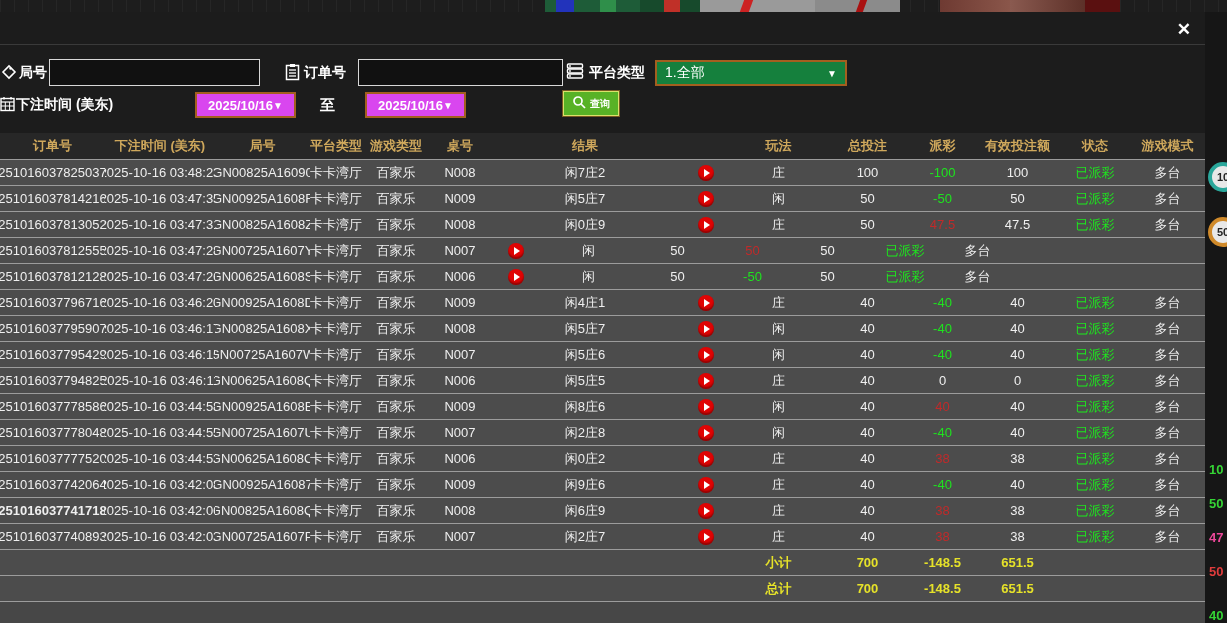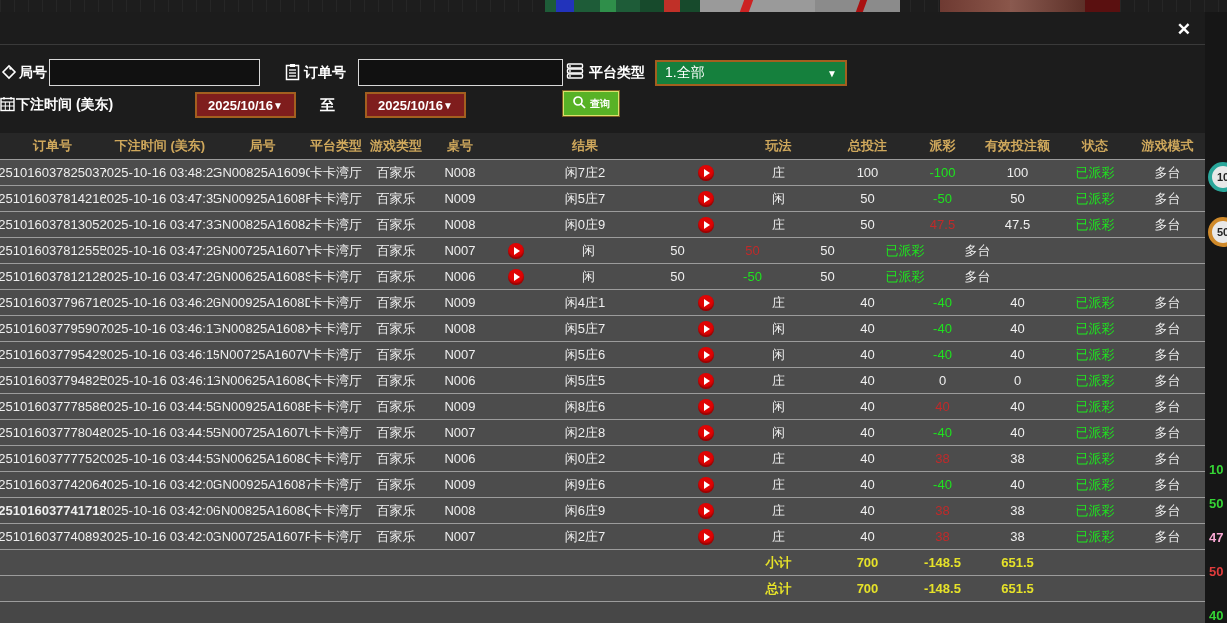--- a/index.html
+++ b/index.html
@@ -27,21 +27,21 @@
     color:#ffffff; cursor:pointer; line-height:20px; }
 
   
   .f-abs { position:absolute; }
   .f-label { font-size:14px; font-weight:bold; color:#ffffff; white-space:nowrap; }
   .f-input { background:#111111; border:1px solid #d8d8d8; height:27px; color:#fff;
     font-size:13px; padding:0 6px; }
   .f-select { background:#15803d; border:2px solid #a35f1f; height:26px; color:#fff;
     font-size:14px; display:flex; align-items:center; padding:0 8px; cursor:pointer; }
   .f-select .arrow { margin-left:auto; font-size:10px; color:#fff; }
-  .f-date { background:#7f1d1d; border:2px solid #a35f1f; height:26px; color:#fff;
+  .f-date { background:#d946ef; border:2px solid #a35f1f; height:26px; color:#fff;
     font-size:13px; font-weight:bold; display:flex; align-items:center;
     justify-content:center; cursor:pointer; }
   .f-date .arrow { font-size:10px; }
   .search-btn { background:#58b226; border:1px solid #d9e26a; box-shadow:0 0 0 1px #7a5a20;
     height:25px; color:#ffffff; font-size:10px; font-weight:bold; display:flex;
     align-items:center; justify-content:center; gap:3px; cursor:pointer; padding:0 8px; }
   .ficon { display:inline-block; }
 
   
   .table { position:absolute; left:0; top:121px; width:1205px; height:490px;
@@ -80,21 +80,21 @@
   <div class="frag" style="left:940px;width:70px;background:linear-gradient(90deg,#6e3a32,#8a564a);"></div>
   <div class="frag" style="left:1010px;width:75px;background:linear-gradient(90deg,#8a5a50,#5c3028);"></div>
   <div class="frag" style="left:1085px;width:35px;background:#5a1010;"></div>
 </div>
 
 <div class="bg-right">
     <div class="bg-chip" style="top: 150px; border: 4px solid rgb(42, 167, 155);">10</div>
     <div class="bg-chip" style="top: 205px; border: 4px solid rgb(208, 138, 42);">50</div>
     <div class="bg-num" style="top: 450px; color: rgb(53, 212, 53);">10</div>
     <div class="bg-num" style="top: 484px; color: rgb(53, 212, 53);">50</div>
-    <div class="bg-num" style="top: 518px; color: #f9a8d4;">47</div>
+    <div class="bg-num" style="top: 518px; color: #ec4899;">47</div>
     <div class="bg-num" style="top: 552px; color: rgb(224, 60, 60);">50</div>
     <div class="bg-num" style="top: 596px; color: rgb(53, 212, 53);">40</div>
   </div>
 
 <div class="modal">
   <div class="titlebar-line"></div>
   <div class="close-btn">✕</div>
 
   <span class="f-abs ficon" style="left:1px;top:52px;">
     <svg width="16" height="16" viewBox="0 0 16 16">

